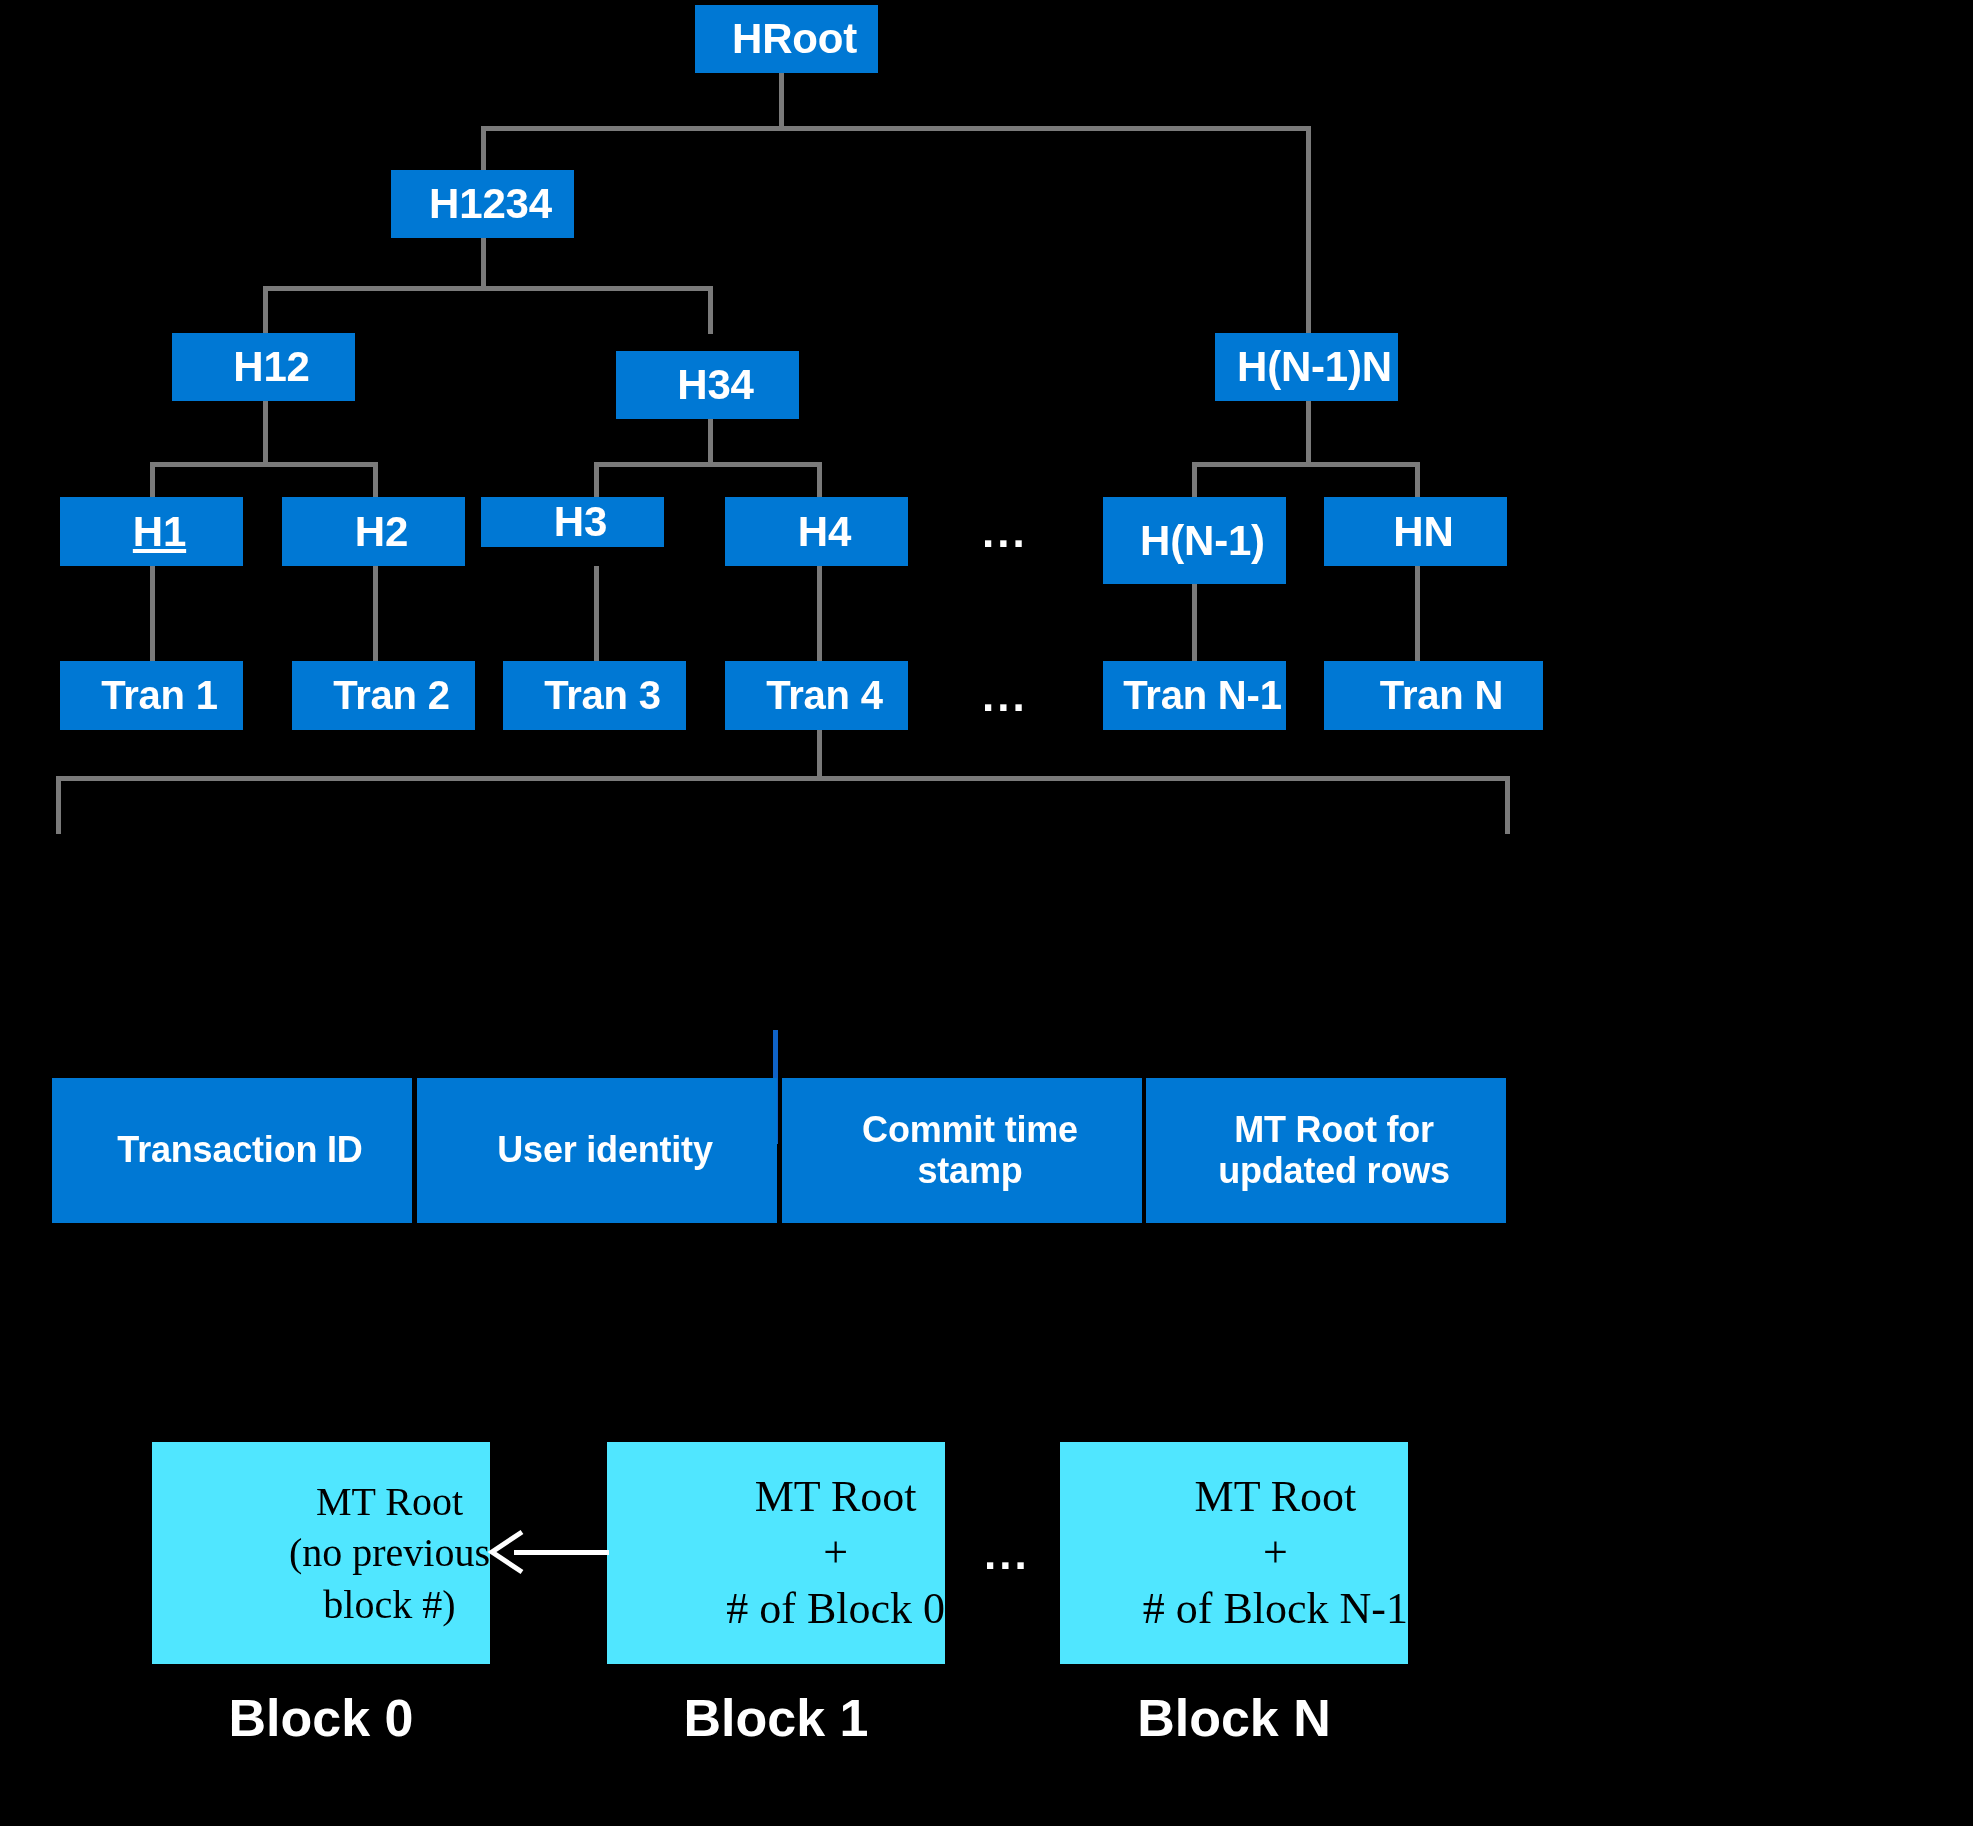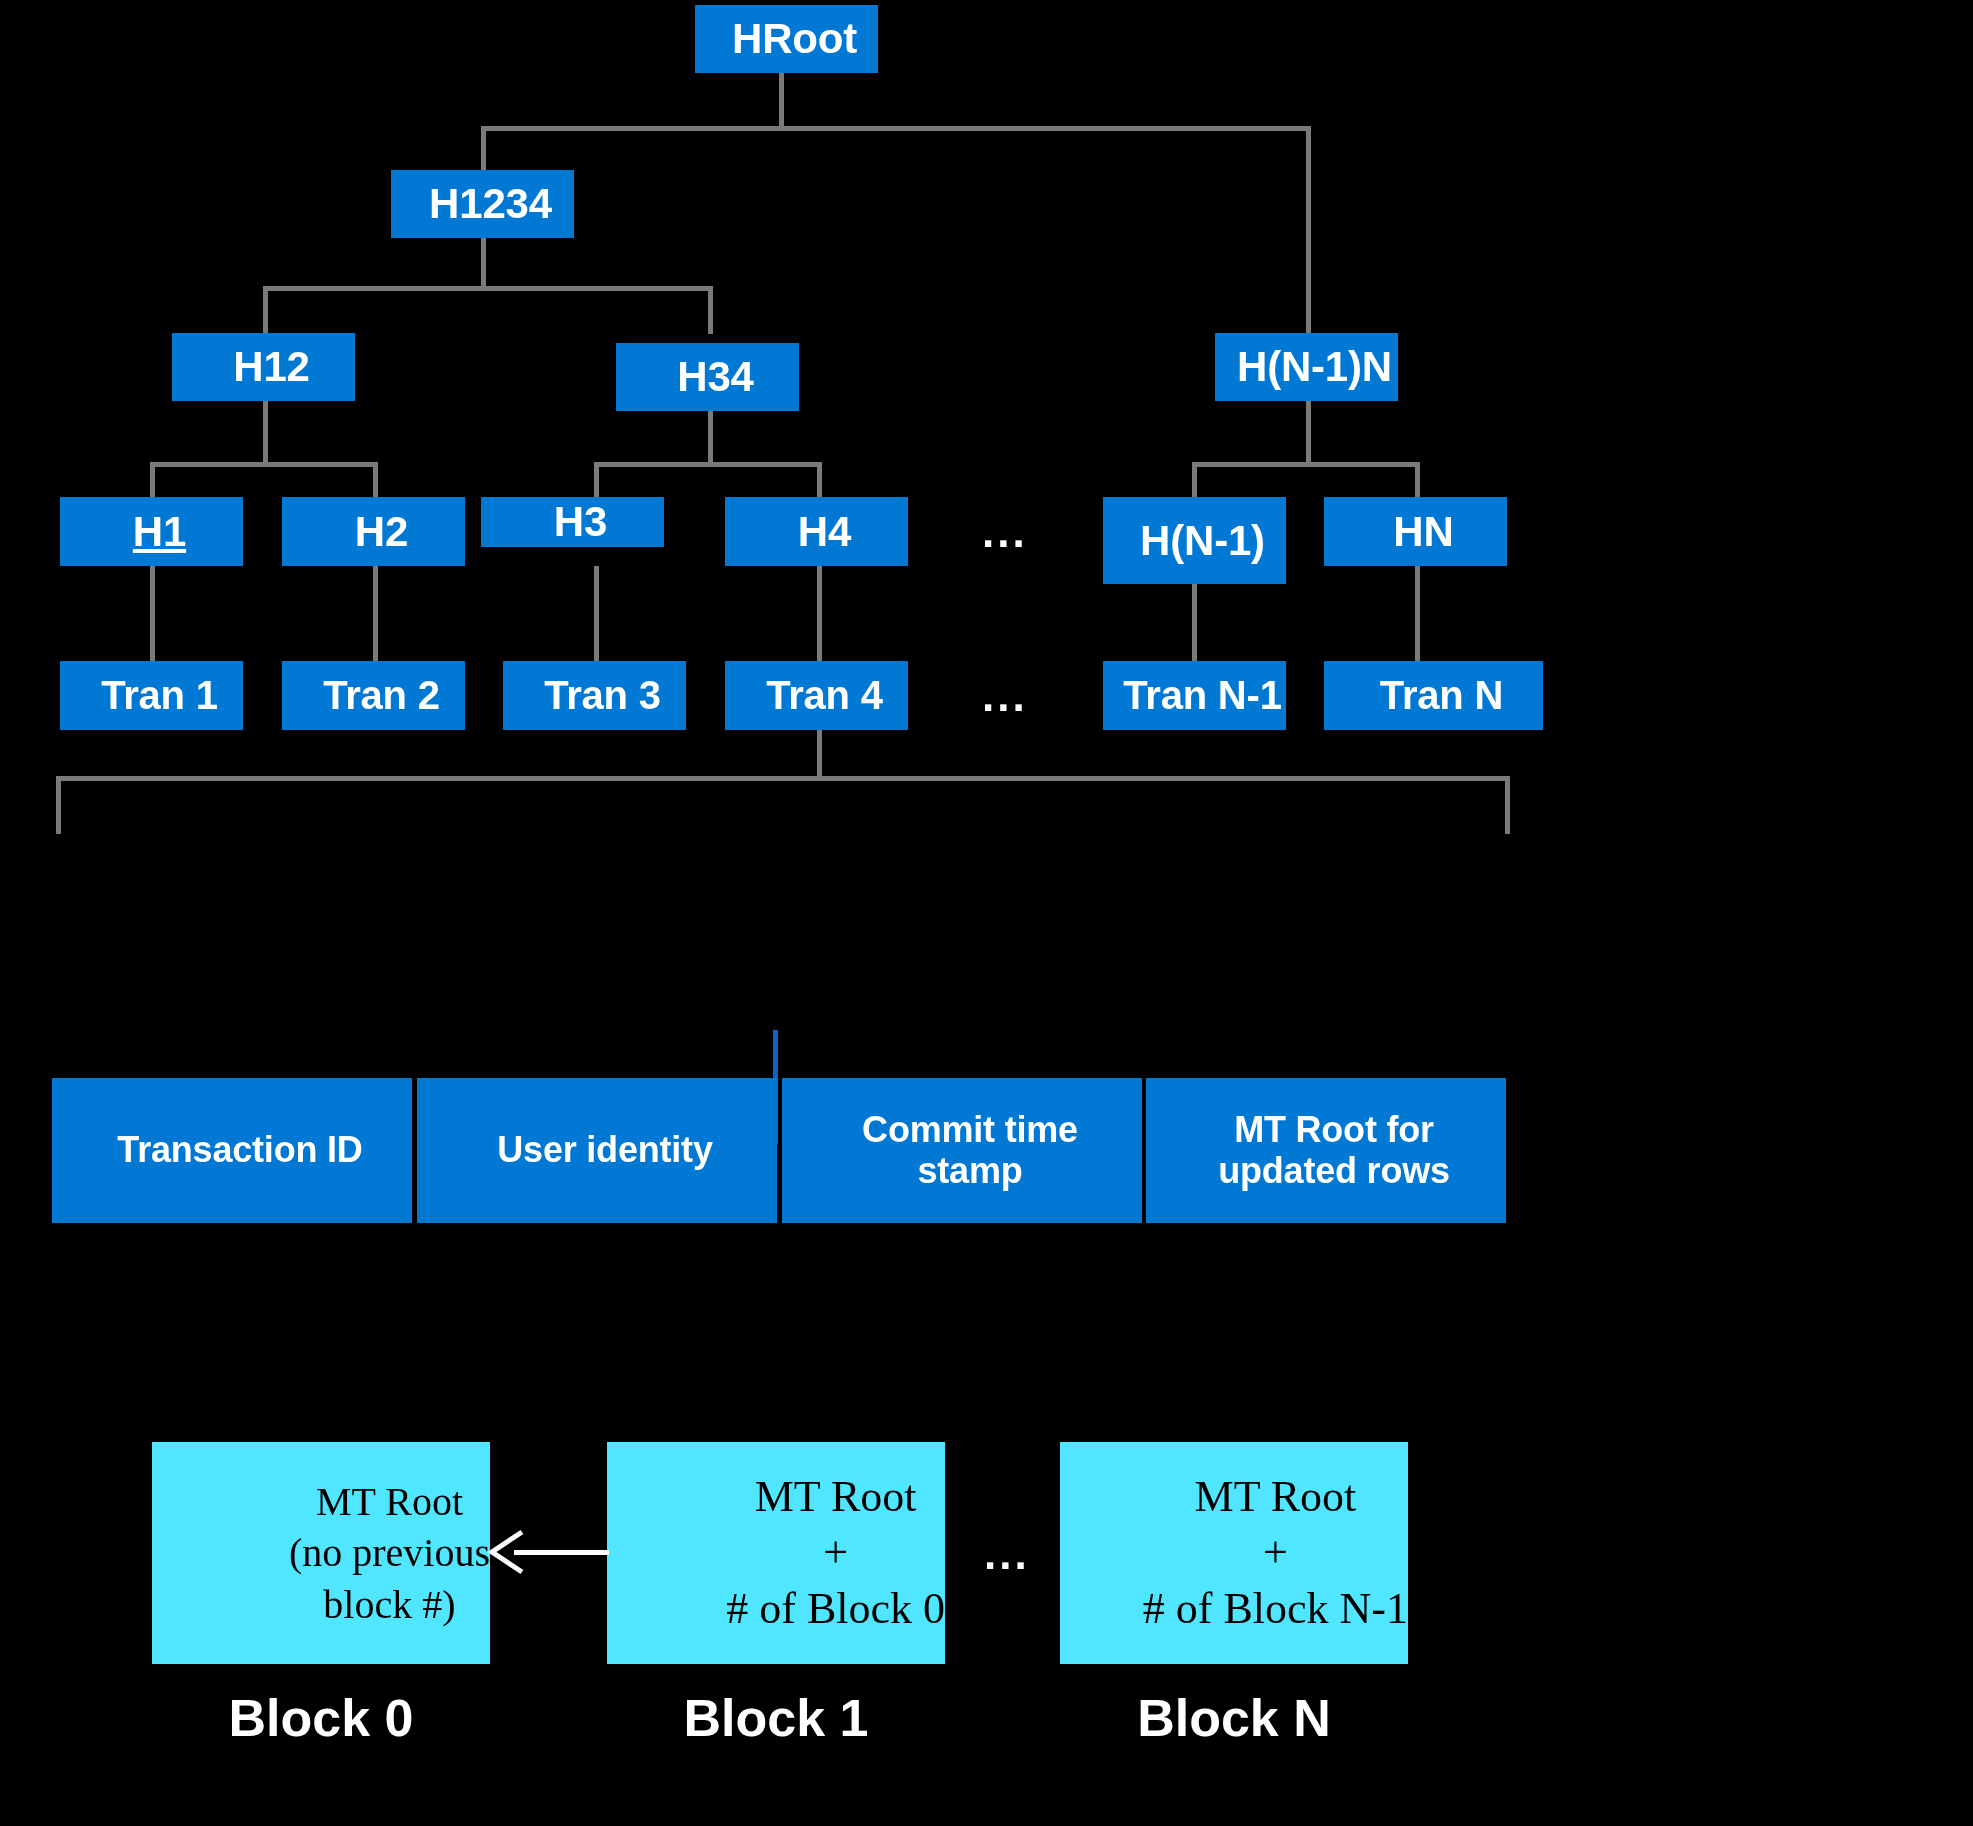--- a/index.html
+++ b/index.html
@@ -146,21 +146,21 @@
     <span>HRoot</span>
   </div>
 
   <div class="node h-node" style="left:391px; top:170px; width:183px; height:68px;">
     <span>H1234</span>
   </div>
 
   <div class="node h-node" style="left:172px; top:333px; width:183px; height:68px;">
     <span>H12</span>
   </div>
-  <div class="node h-node" style="left:616px; top:343px; width:183px; height:68px;">
+  <div class="node h-node" style="left:616px; top:351px; width:183px; height:68px;">
     <span>H34</span>
   </div>
   <div class="node h-node" style="left:1215px; top:333px; width:183px; height:68px;">
     <span>H(N-1)N</span>
   </div>
 
   <div class="node h-node" style="left:60px; top:497px; width:183px; height:69px;text-decoration:underline;">
     <span>H1</span>
   </div>
   <div class="node h-node" style="left:282px; top:497px; width:183px; height:69px;align-items:center;">
@@ -177,21 +177,21 @@
   </div>
   <div class="node h-node" style="left:1324px; top:497px; width:183px; height:69px;">
     <span>HN</span>
   </div>
 
   <div class="ellipsis" style="left:982px; top:510px;">...</div>
 
   <div class="node tran-node" style="left:60px; top:661px; width:183px; height:69px;">
     <span>Tran 1</span>
   </div>
-  <div class="node tran-node" style="left:282px; top:661px; width:183px; height:69px;">
+  <div class="node tran-node" style="left:292px; top:661px; width:183px; height:69px;">
     <span>Tran 2</span>
   </div>
   <div class="node tran-node" style="left:503px; top:661px; width:183px; height:69px;">
     <span>Tran 3</span>
   </div>
   <div class="node tran-node" style="left:725px; top:661px; width:183px; height:69px;">
     <span>Tran 4</span>
   </div>
   <div class="node tran-node" style="left:1103px; top:661px; width:183px; height:69px;">
     <span>Tran N-1</span>

